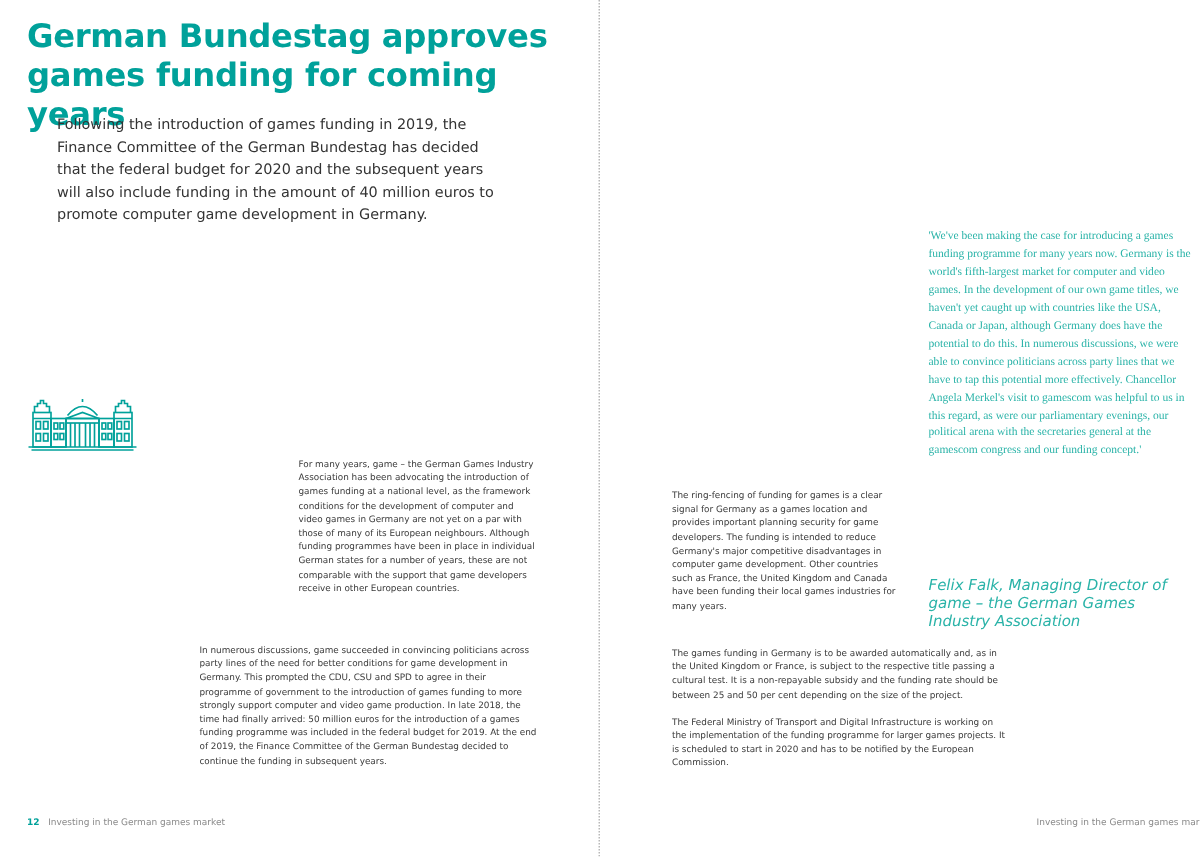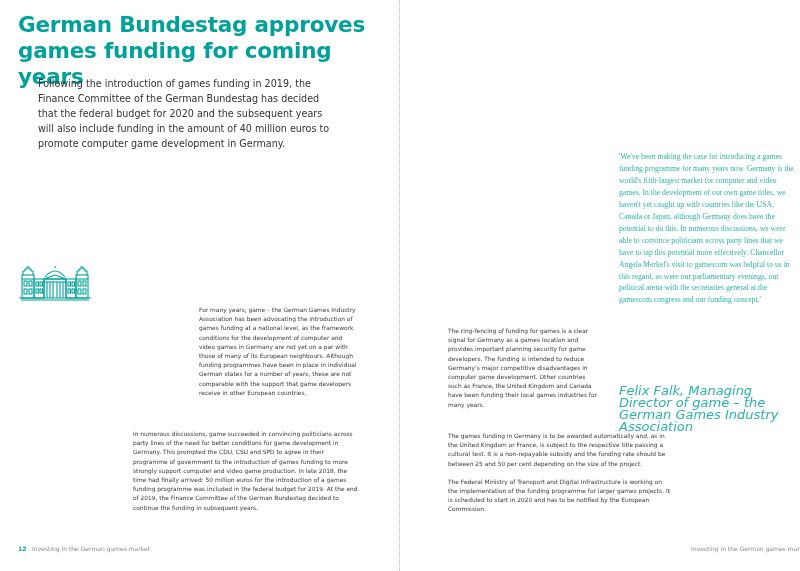--- a/index.html
+++ b/index.html
@@ -148,21 +148,21 @@
       color: #2ab3a8;
     }
     .quote-attr {
       position: absolute;
       left: 219px;
       top: 385px;
       width: 180px;
       margin: 0;
       font-family: "DejaVu Sans", sans-serif;
       font-style: italic;
-      font-size: 13px;
+      font-size: 10px;
       line-height: 12px;
       color: #2ab3a8;
     }
   </style>
 </head>
 <body>
 
 <div class="page page-left">
   <h1 class="title">German Bundestag approves games funding for coming years</h1>
 

